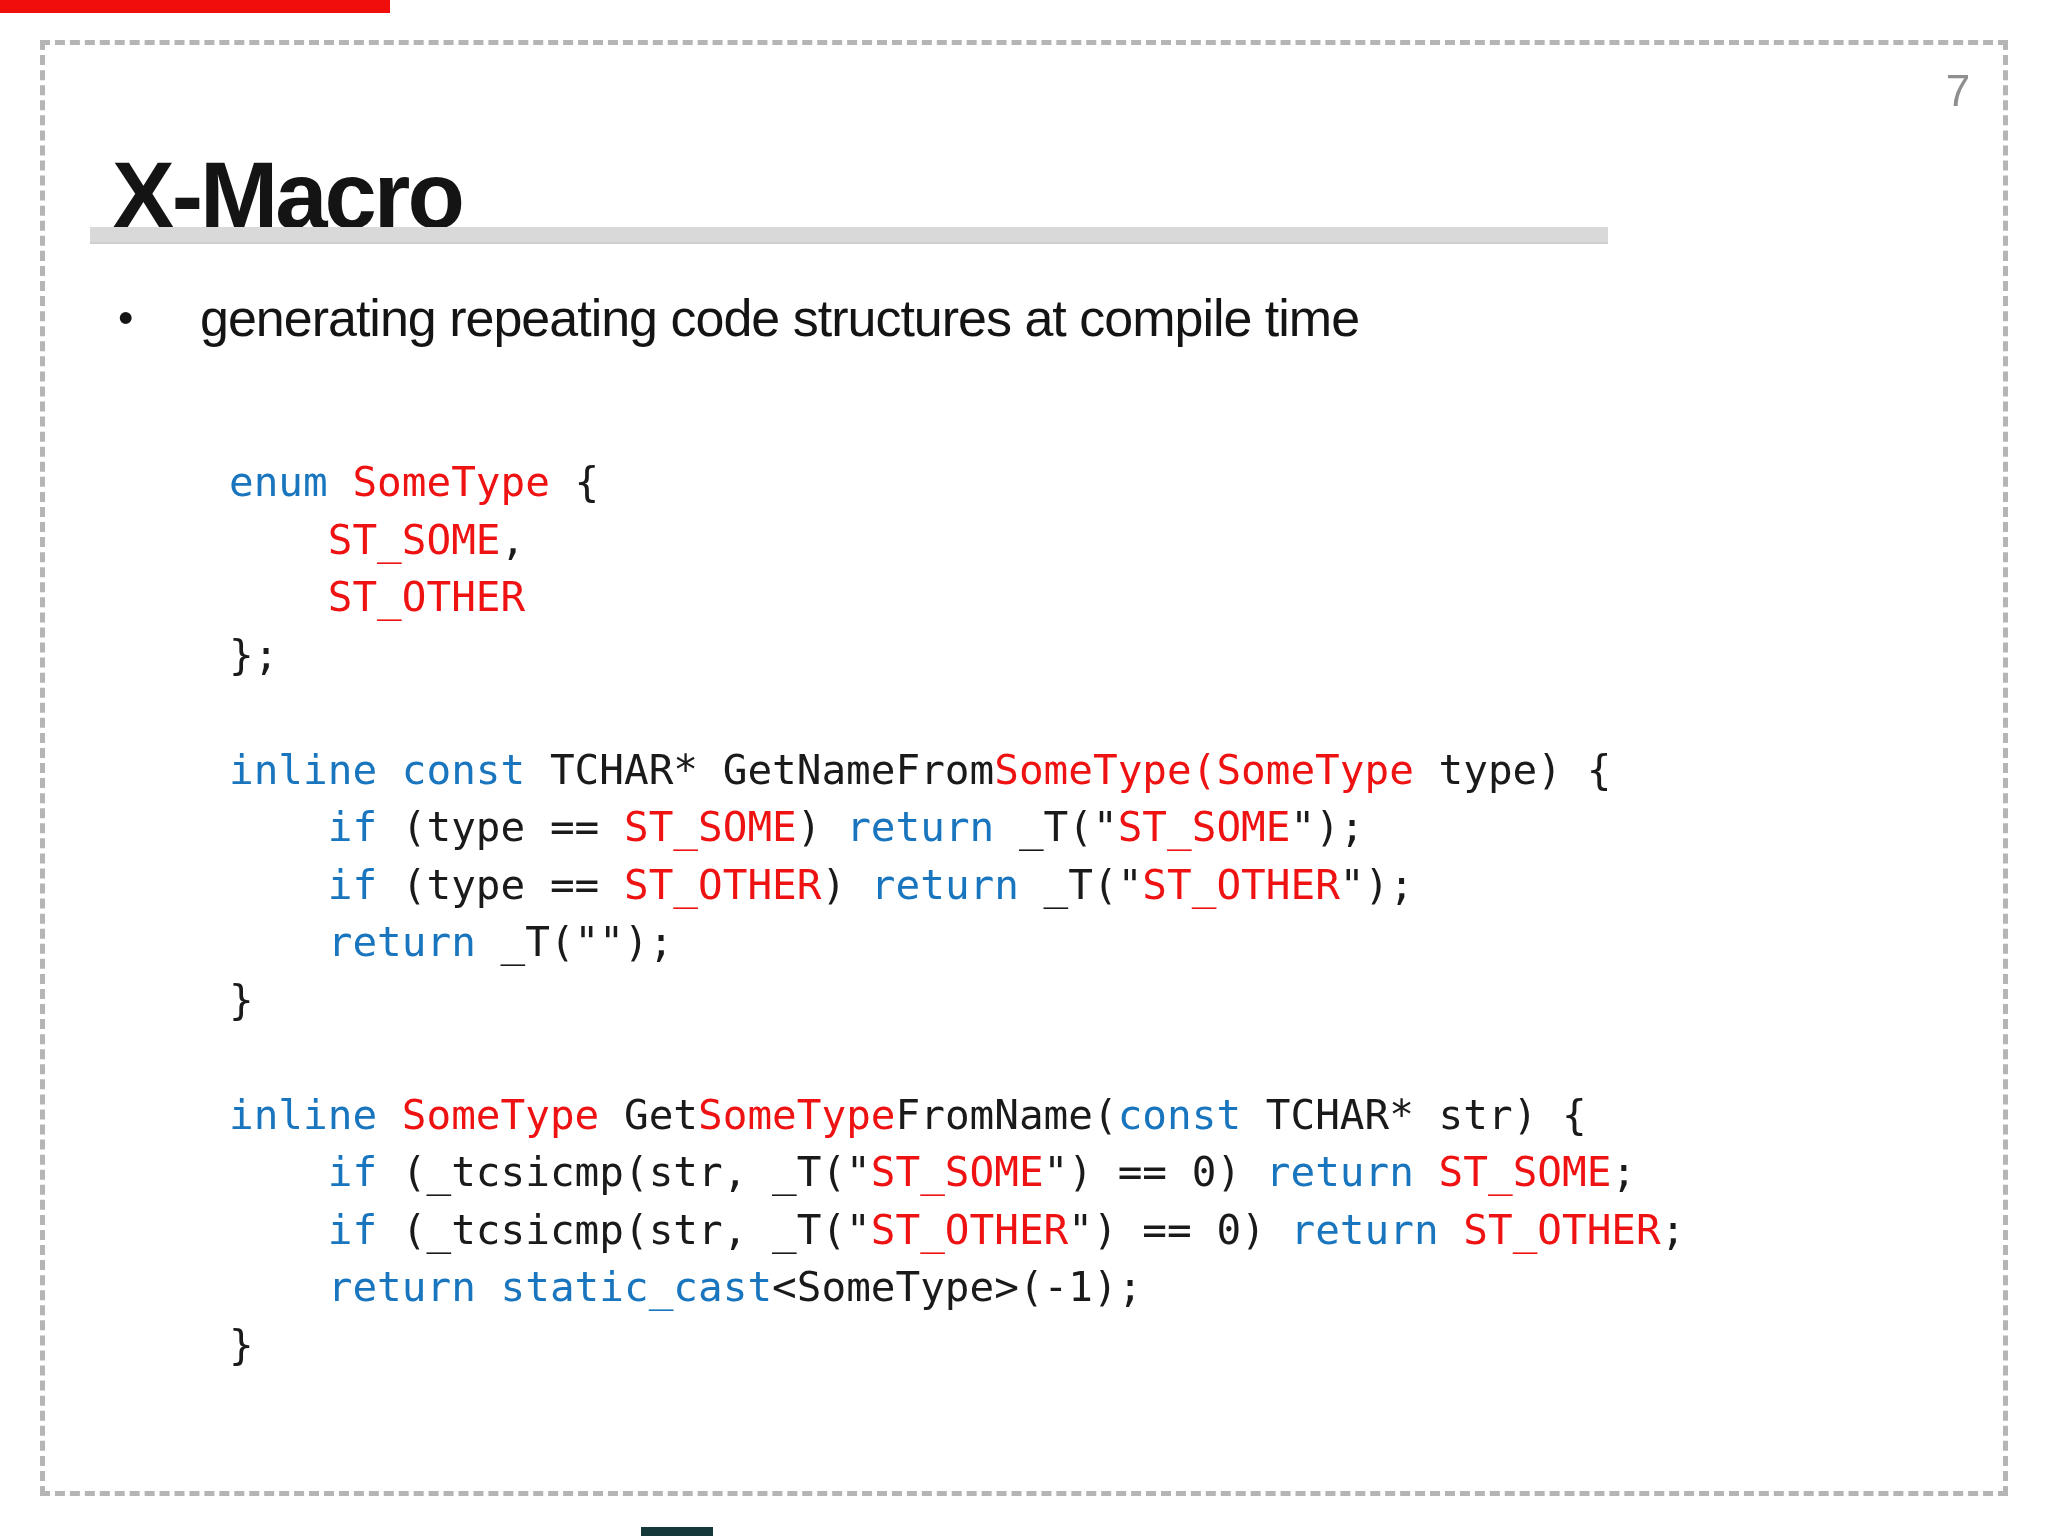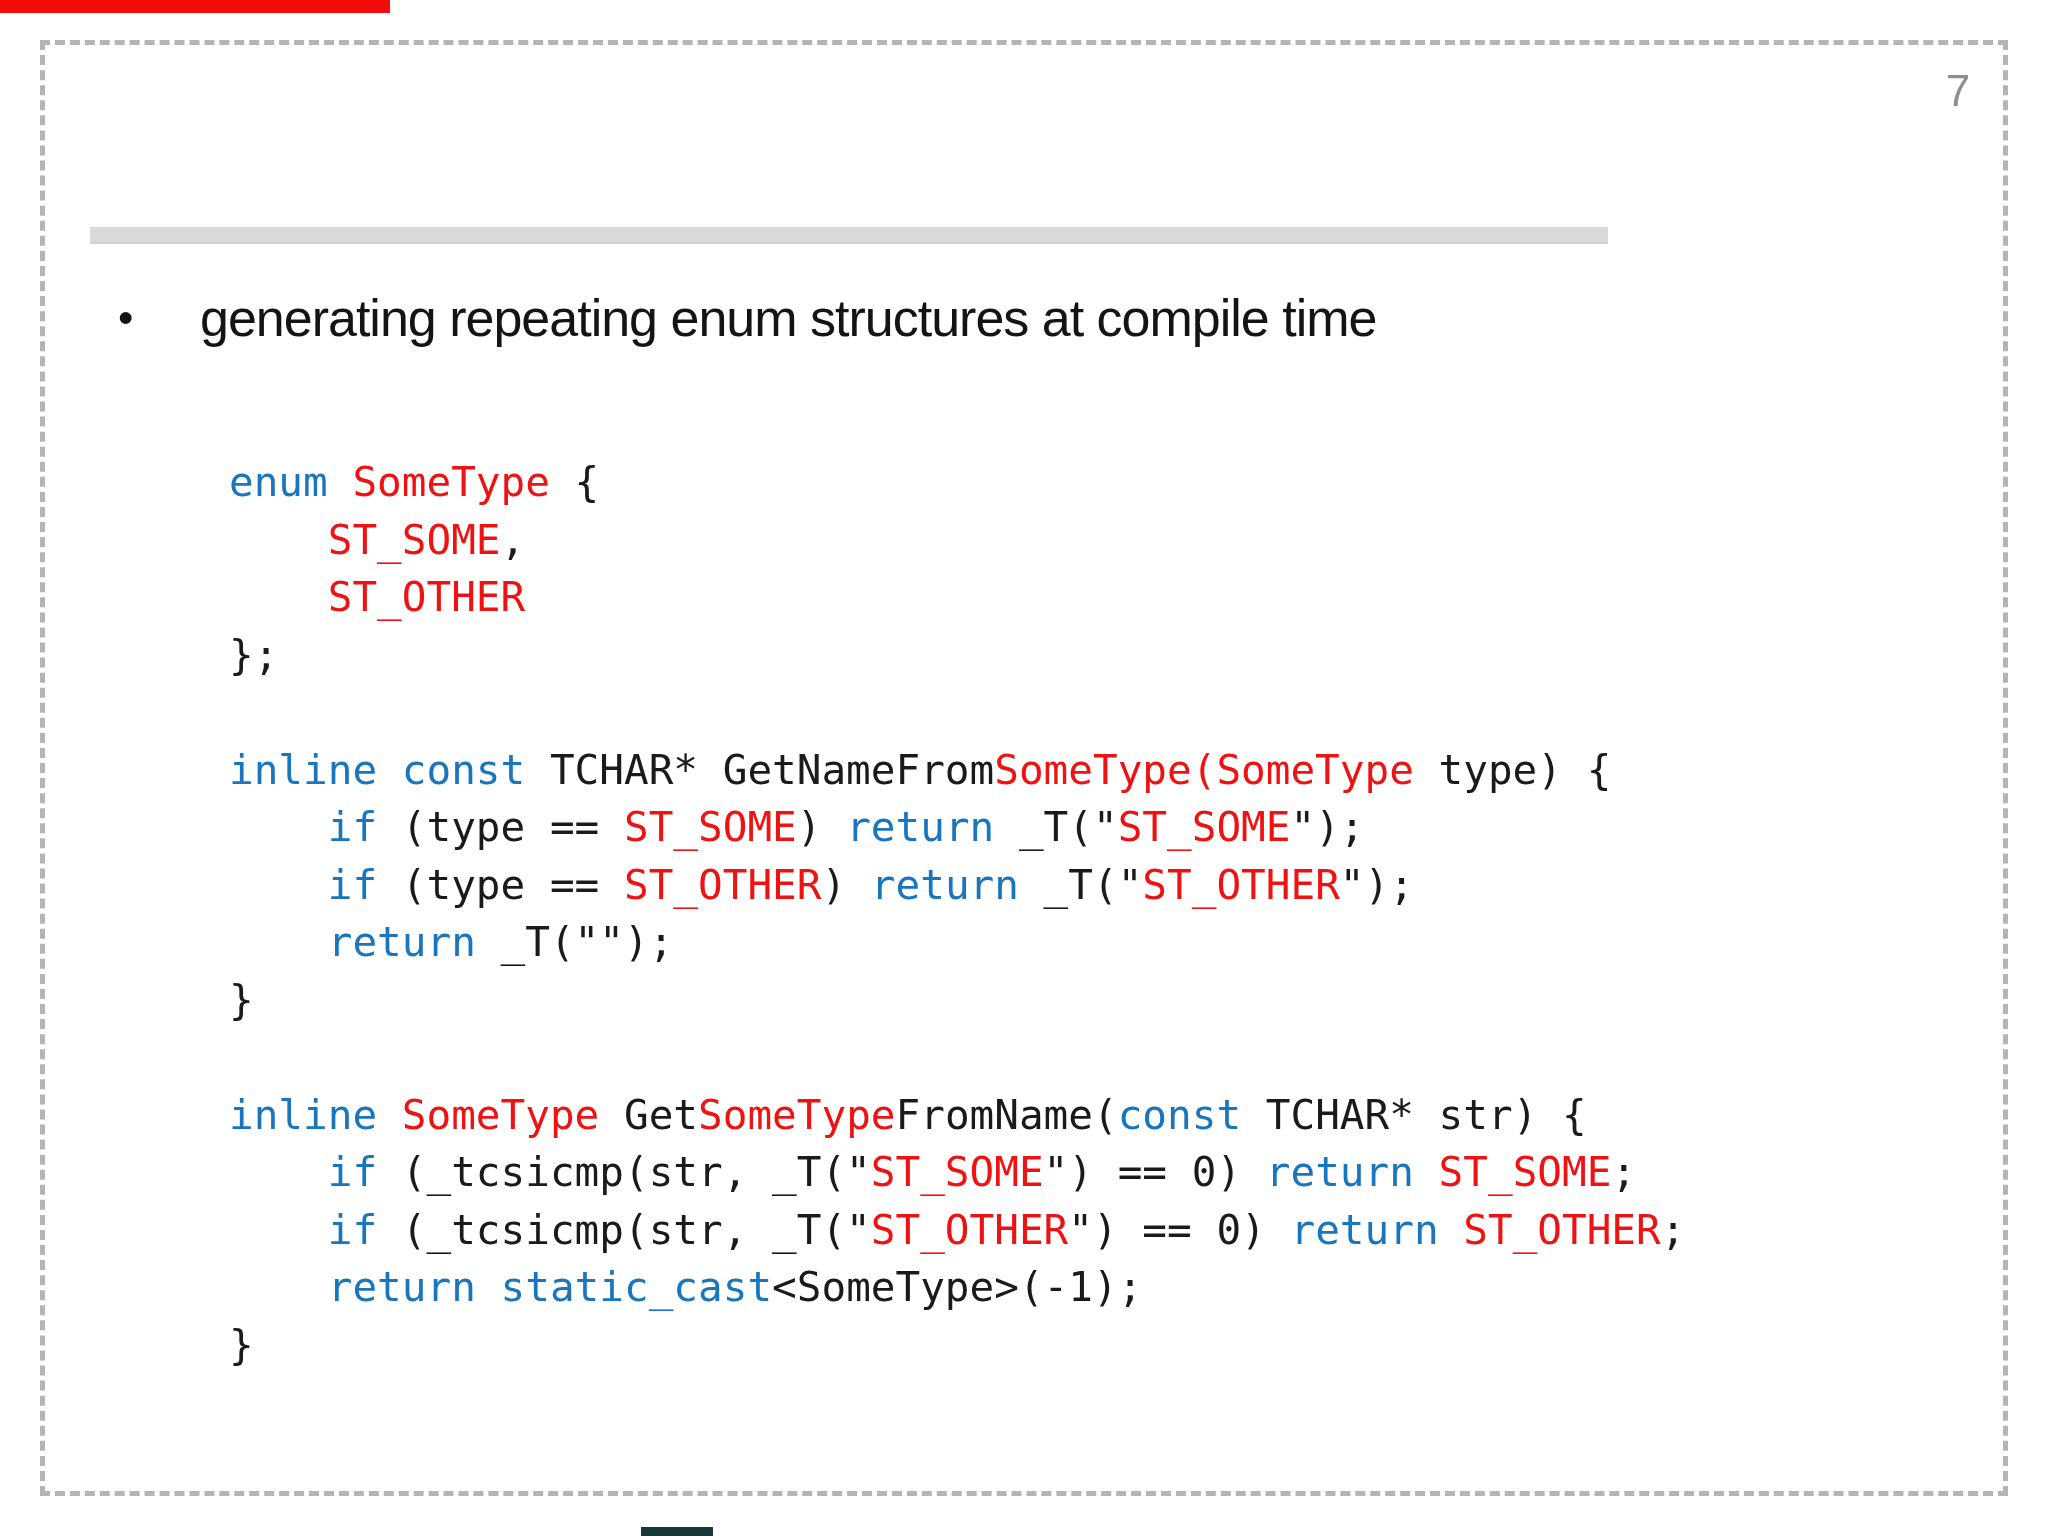--- a/index.html
+++ b/index.html
@@ -102,25 +102,26 @@
 <body>
 
 <div class="stage">
 
   <div class="progress-fragment"></div>
 
   <div class="slide-frame"></div>
 
   <div class="page-number">7</div>
 
+  <h1 class="slide-title">X-Macro</h1>
 
   <div class="title-rule"></div>
 
   <div class="bullet-row">
     <span class="bullet-marker">•</span>
-    <span class="bullet-text">generating repeating enum structures at compile time</span>
+    <span class="bullet-text">generating repeating code structures at compile time</span>
   </div>
 
   <pre class="code-block"><div><span class="tok-k">enum</span><span class="tok-p"> </span><span class="tok-t">SomeType</span><span class="tok-p"> {</span></div><div><span class="tok-p">    </span><span class="tok-t">ST_SOME</span><span class="tok-p">,</span></div><div><span class="tok-p">    </span><span class="tok-t">ST_OTHER</span></div><div><span class="tok-p">};</span></div><div>&nbsp;</div><div><span class="tok-k">inline</span><span class="tok-p"> </span><span class="tok-k">const</span><span class="tok-p"> TCHAR* GetNameFrom</span><span class="tok-t">SomeType(SomeType</span><span class="tok-p"> type) {</span></div><div><span class="tok-p">    </span><span class="tok-k">if</span><span class="tok-p"> (type == </span><span class="tok-t">ST_SOME</span><span class="tok-p">) </span><span class="tok-k">return</span><span class="tok-p"> _T("</span><span class="tok-t">ST_SOME</span><span class="tok-p">");</span></div><div><span class="tok-p">    </span><span class="tok-k">if</span><span class="tok-p"> (type == </span><span class="tok-t">ST_OTHER</span><span class="tok-p">) </span><span class="tok-k">return</span><span class="tok-p"> _T("</span><span class="tok-t">ST_OTHER</span><span class="tok-p">");</span></div><div><span class="tok-p">    </span><span class="tok-k">return</span><span class="tok-p"> _T("");</span></div><div><span class="tok-p">}</span></div><div>&nbsp;</div><div><span class="tok-k">inline</span><span class="tok-p"> </span><span class="tok-t">SomeType</span><span class="tok-p"> Get</span><span class="tok-t">SomeType</span><span class="tok-p">FromName(</span><span class="tok-k">const</span><span class="tok-p"> TCHAR* str) {</span></div><div><span class="tok-p">    </span><span class="tok-k">if</span><span class="tok-p"> (_tcsicmp(str, _T("</span><span class="tok-t">ST_SOME</span><span class="tok-p">") == 0) </span><span class="tok-k">return</span><span class="tok-p"> </span><span class="tok-t">ST_SOME</span><span class="tok-p">;</span></div><div><span class="tok-p">    </span><span class="tok-k">if</span><span class="tok-p"> (_tcsicmp(str, _T("</span><span class="tok-t">ST_OTHER</span><span class="tok-p">") == 0) </span><span class="tok-k">return</span><span class="tok-p"> </span><span class="tok-t">ST_OTHER</span><span class="tok-p">;</span></div><div><span class="tok-p">    </span><span class="tok-k">return</span><span class="tok-p"> </span><span class="tok-k">static_cast</span><span class="tok-p">&lt;SomeType&gt;(-1);</span></div><div><span class="tok-p">}</span></div></pre>
 
   <div class="player-fragment"></div>
 
 </div>
 
 </body></html>

